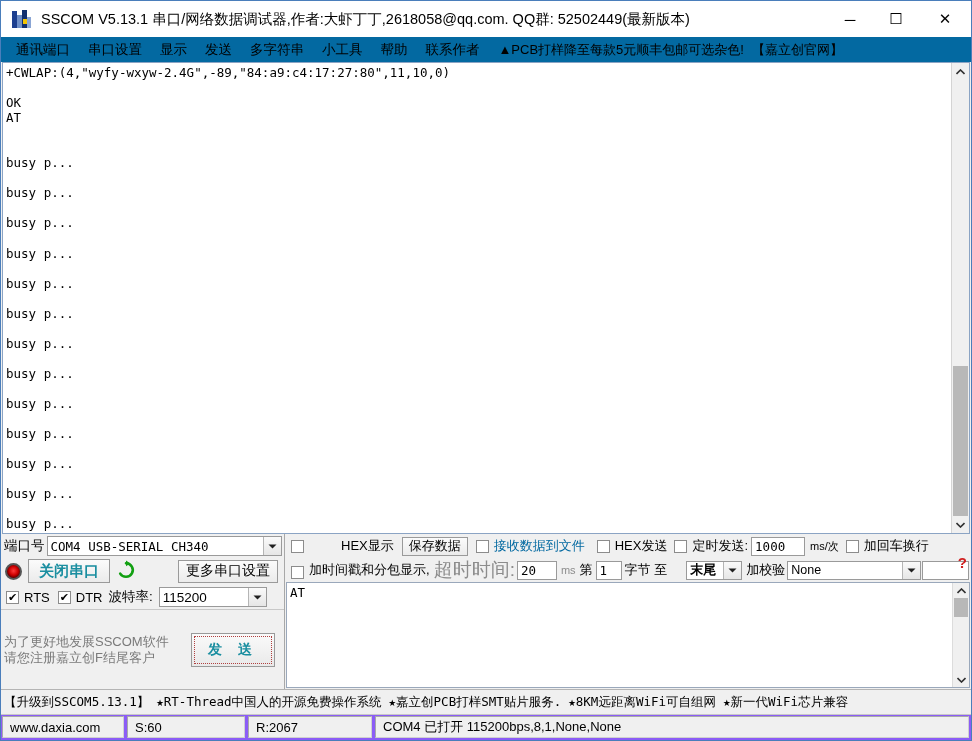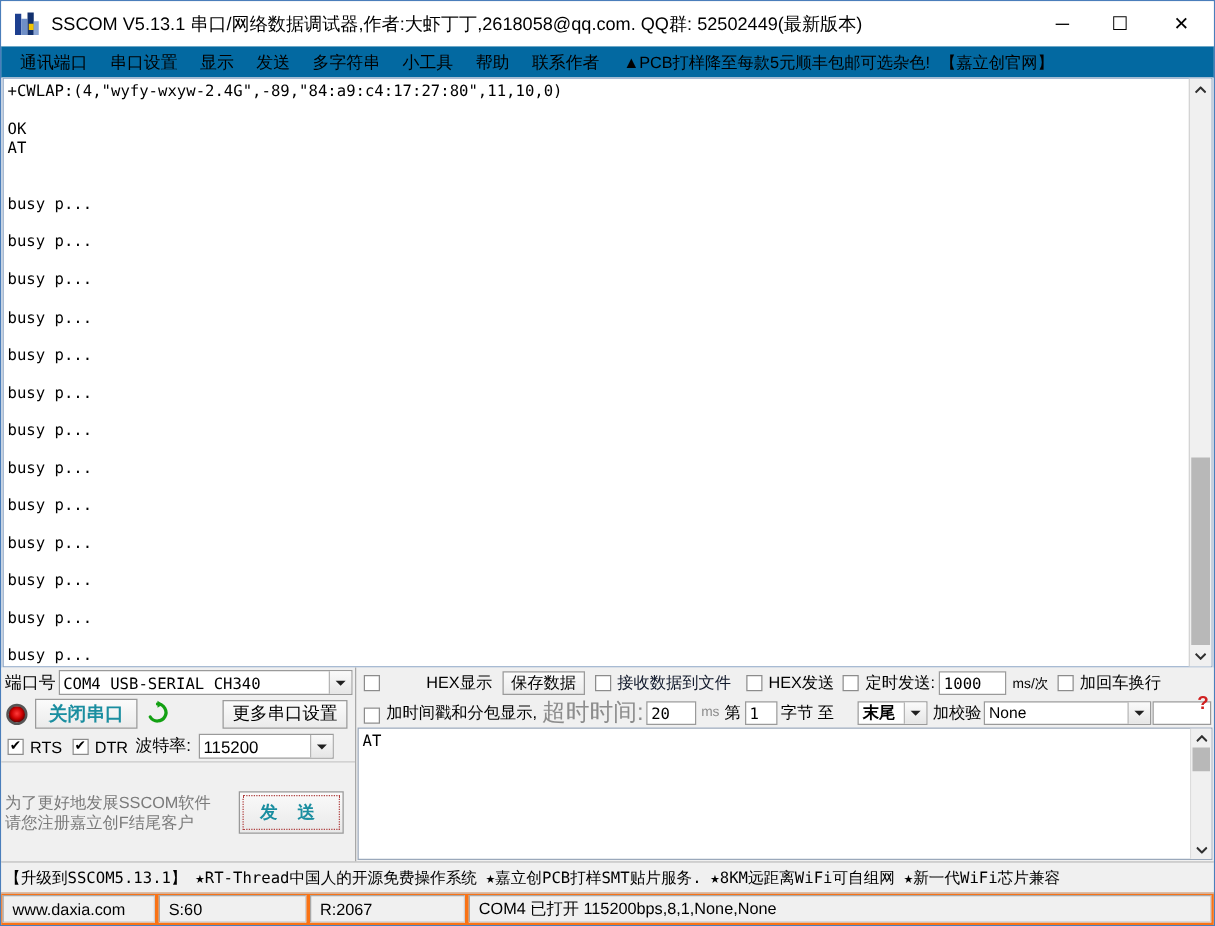--- a/index.html
+++ b/index.html
@@ -320,21 +320,21 @@
     border: 1px solid #9a9a9a;
     background: #fff;
     height: 19px;
     font-size: 12.5px;
     font-family: "DejaVu Sans Mono","Liberation Mono", monospace;
     display: inline-flex; align-items: center;
     padding-left: 3px;
     box-sizing: border-box;
   }
   .gray { color: #8c8c8c; }
-  .blue { color: #0f172a; }
+  .blue { color: #0369a1; }
   .small { font-size: 11px; }
   .sendarea-wrap {
     flex: 1 1 auto;
     margin: 0 1px 1px 1px;
     border: 1px solid #9aa8bb;
     background: #fff;
     display: flex;
     box-sizing: border-box;
   }
   .sendarea {
@@ -371,21 +371,21 @@
     white-space: nowrap;
     overflow: hidden;
     font-family: "DejaVu Sans Mono","Liberation Mono", monospace;
   }
   .adbar .seg { margin-right: 7px; }
 
   
   .statusbar {
     height: 25px;
     flex: 0 0 25px;
-    background: #f97316;
+    background: #8b5cf6;
     display: flex;
     align-items: stretch;
     border-top: 1px solid #c8c8c8;
   }
   .st-cell {
     border: 1px solid #d0d0d0;
     border-top-color: #a8a8a8;
     border-left-color: #a8a8a8;
     display: flex; align-items: center;
     padding-left: 7px;

